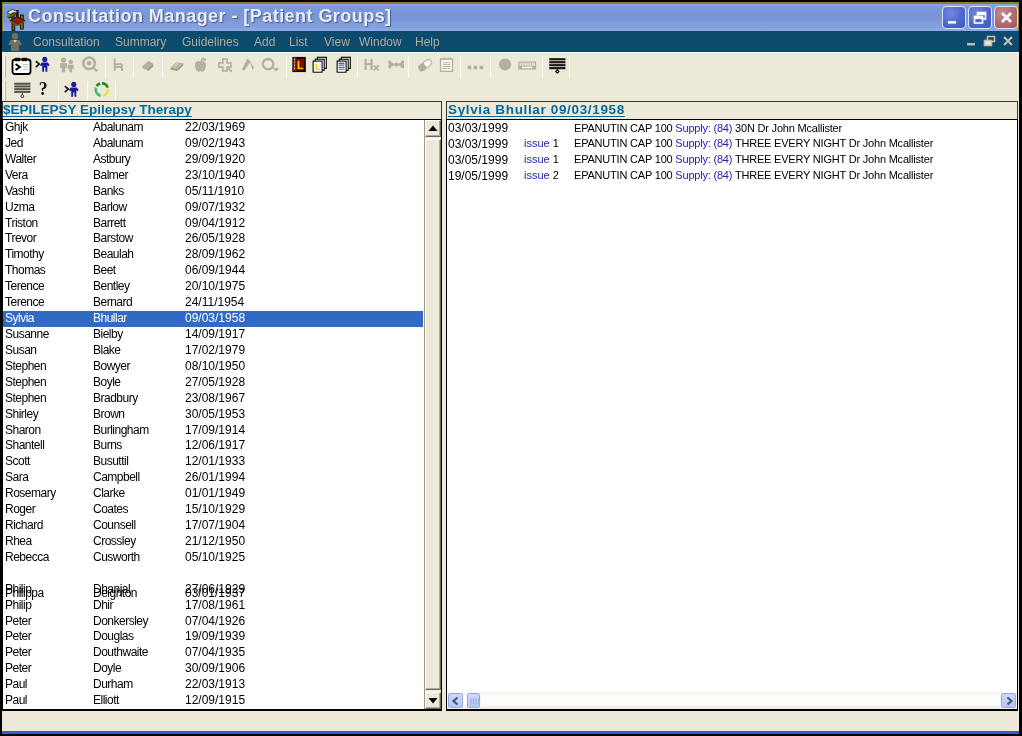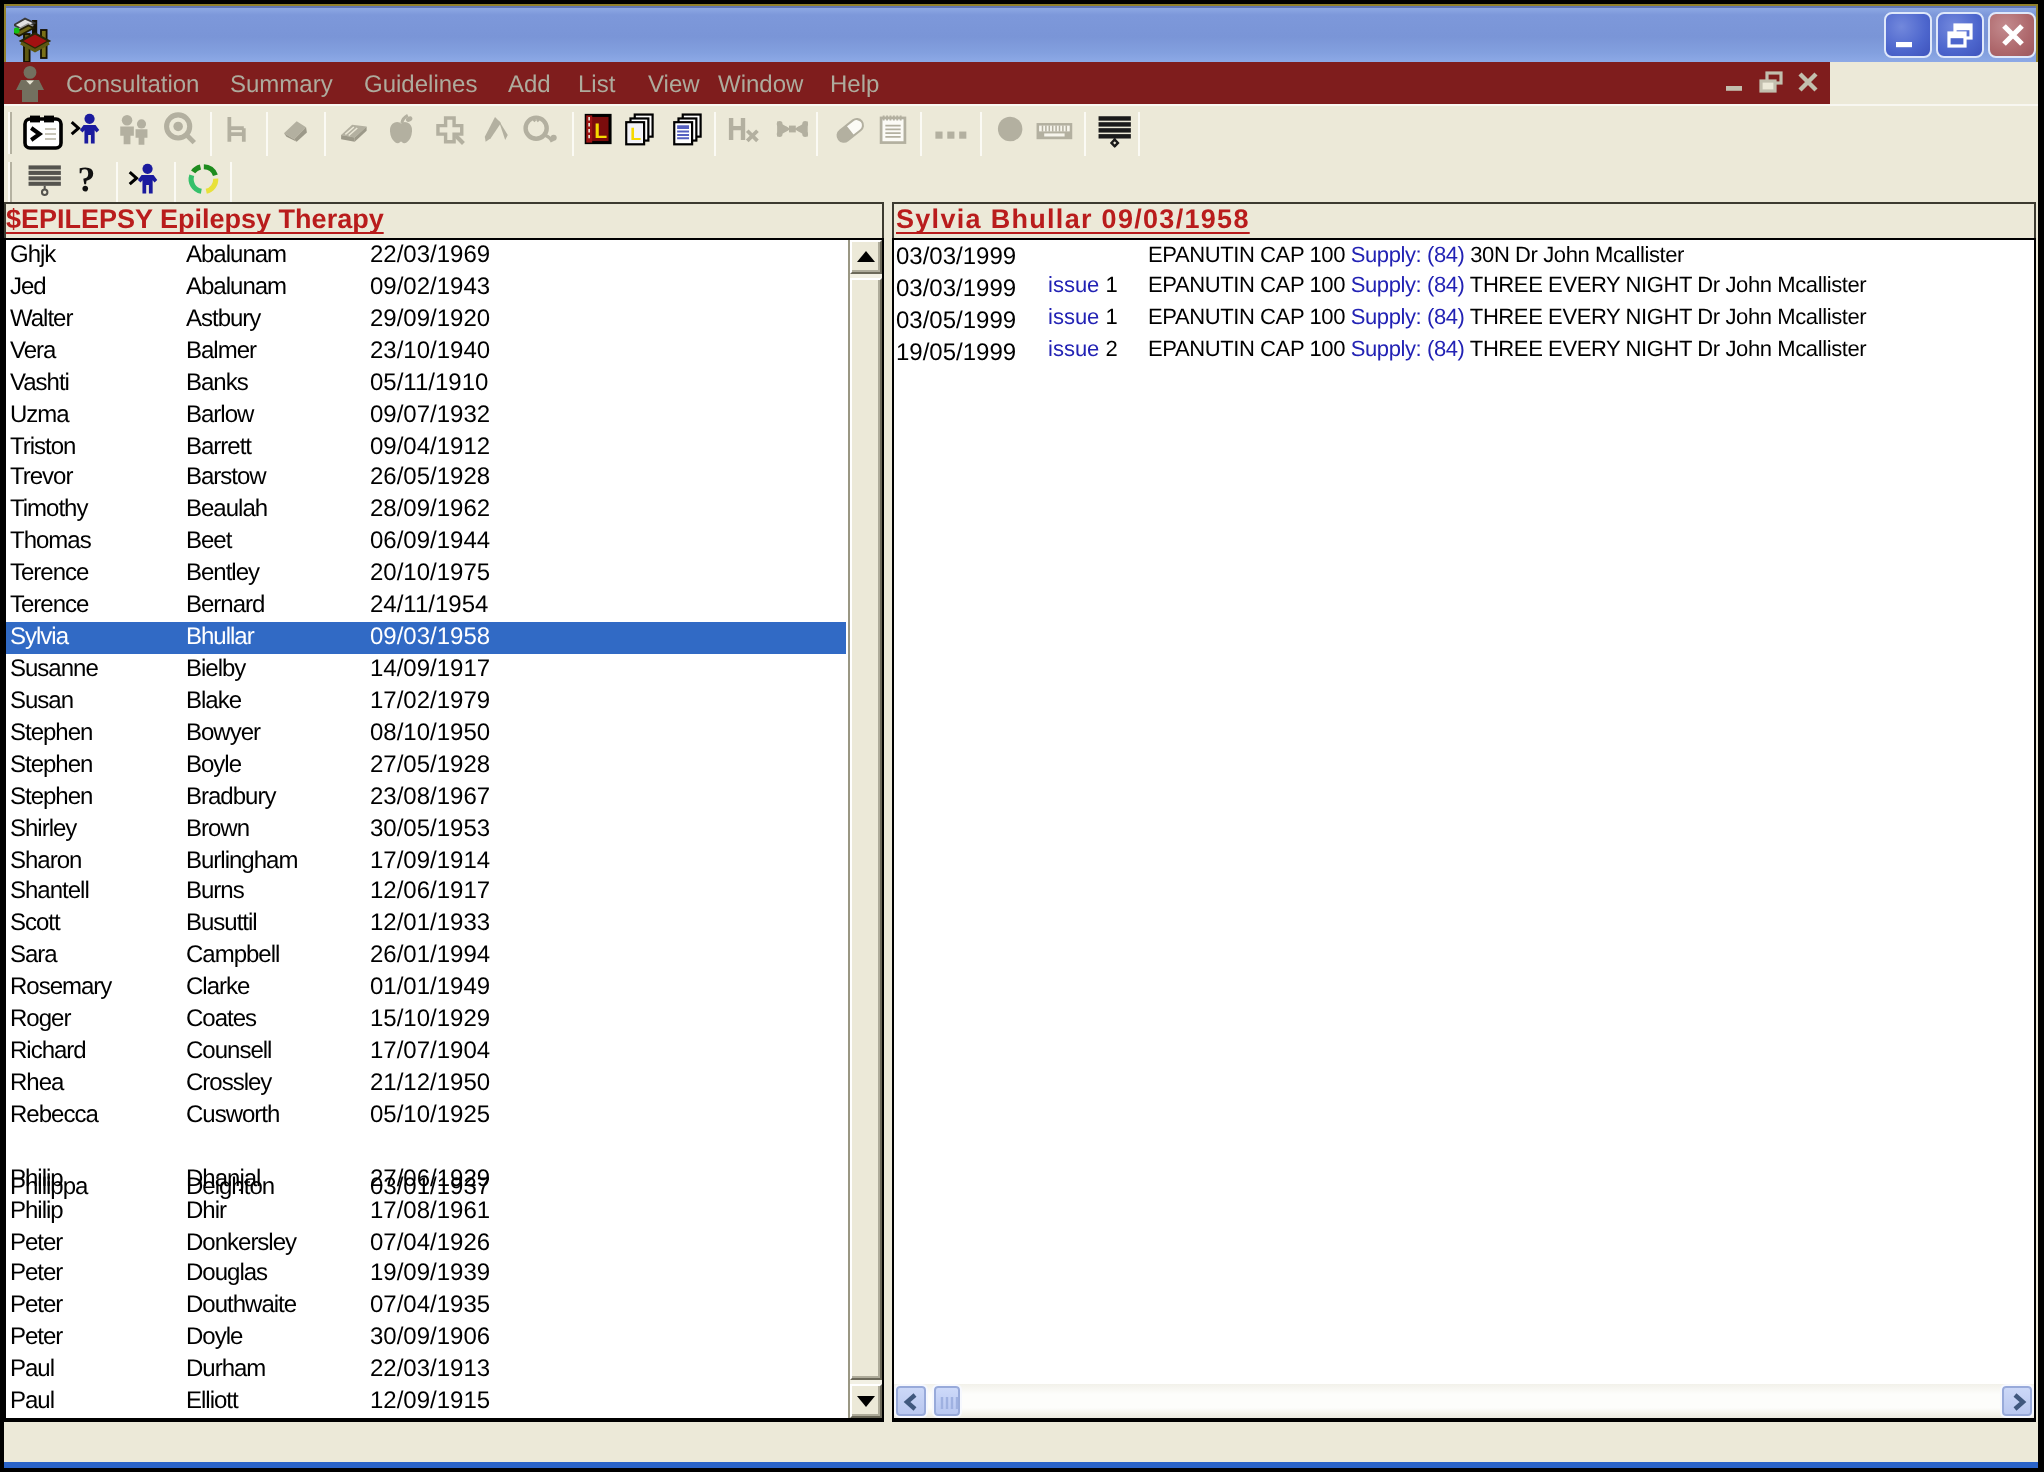--- a/index.html
+++ b/index.html
@@ -14,40 +14,40 @@
 #title-ico { position:absolute; left:4px; top:2px; }
 #title-txt { position:absolute; left:25px; top:3px; font-size:18px; font-weight:bold;
   color:#e6ecf8; letter-spacing:0.45px; text-shadow:1px 1px 1px rgba(10,20,60,0.45); }
 .wbtn { position:absolute; top:3px; width:24px; height:23px; border-radius:4px;
   border:1px solid #dfe8fa; display:flex; align-items:center; justify-content:center; }
 #b-min  { left:939px; background:radial-gradient(circle at 35% 30%,#7288dc 0%,#4d66cd 60%,#3e53bc 100%); }
 #b-max  { left:965px; background:radial-gradient(circle at 35% 30%,#7288dc 0%,#4d66cd 60%,#3e53bc 100%); }
 #b-cls  { left:991px; background:radial-gradient(circle at 35% 30%,#c38b8e 0%,#ae686c 60%,#9c585e 100%); }
 
 
-#menubar { position:absolute; left:0; top:29px; width:913px; height:21px; background:#7f1d1d; }
+#menubar { position:absolute; left:0; top:29px; width:1017px; height:21px; background:#0c4a6e; }
 .mi { position:absolute; top:4px; font-size:12px; color:#aeab9d; }
 #mdi { position:absolute; right:2px; top:2px; }
 
 
 #tb1 { position:absolute; left:0; top:50px; width:1017px; height:27px; background:#ece9d8;
   border-top:1px solid #f8f7f1; }
 #tb2 { position:absolute; left:0; top:77px; width:1017px; height:24px; background:#ece9d8; }
 .tbi { position:absolute; }
 .tbi svg { transform:scale(0.85); transform-origin:0 0; }
 .noscale svg { transform:none !important; }
 .tsep { position:absolute; width:1px; background:#c6c3b2; border-right:1px solid #fbfaf4; }
 .grip { position:absolute; left:2px; width:2px; border-left:1px solid #fbfaf4; border-right:1px solid #b5b2a1; }
 
 
 .pbox { position:absolute; top:99px; height:609px; border:1px solid #3c3a30; background:#ece9d8; }
 #lbox { left:0px; width:440px; }
 #rbox { left:444px; width:572px; }
 .phead { position:absolute; top:100px; height:16px; font-size:13.5px; font-weight:bold;
-  color:#b91c1c; text-decoration:underline; text-decoration-skip-ink:none; text-decoration-thickness:1px; text-underline-offset:2px; white-space:nowrap; z-index:3; }
+  color:#0369a1; text-decoration:underline; text-decoration-skip-ink:none; text-decoration-thickness:1px; text-underline-offset:2px; white-space:nowrap; z-index:3; }
 
 
 #llist { position:absolute; left:0px; top:117px; width:440px; height:592px;
   background:#fff; border:1px solid #000; border-bottom-width:2px; }
 .lrow { position:absolute; left:0px; width:420px; height:15.9px; font-size:12px; color:#000; white-space:nowrap; }
 .lrow .c1 { position:absolute; left:2px; top:0px; letter-spacing:-0.5px; }
 .lrow .c2 { position:absolute; left:90px; top:0px; letter-spacing:-0.5px; }
 .lrow .c3 { position:absolute; left:182px; top:0px; }
 .lrow.sel { background:#316ac5; color:#fff; }
 
@@ -91,20 +91,21 @@
             <rect x="13.5" y="6" width="2.8" height="14" fill="#7a7018" stroke="#141002" stroke-width="0.9"></rect>
             <rect x="9" y="1" width="2.6" height="10" fill="#171204"></rect>
             <path d="M3.5 11.5 l7 -3.8 l7 3.8 l-7 3.8 z" fill="#a31111" stroke="#2a2606" stroke-width="1.1"></path>
             <path d="M3.5 12.5 l7 3.8 l7 -3.8" fill="none" stroke="#5e5812" stroke-width="1.6"></path>
             <path d="M0 3.5 l5.5 -3.2 l4.8 2.2 l-5.8 3.4 z" fill="#e2e2e2" stroke="#3a3a3a" stroke-width="0.9"></path>
             <path d="M1.5 5.5 l5.5 -3 l3 1.4 l-5.6 3.2 z" fill="#9a9a9a"></path>
             <path d="M0 7.5 l7.2 -3.8 l2.6 1.3 l-7.3 4 z" fill="#6e6616" stroke="#201c04" stroke-width="0.9"></path>
             <circle cx="1.3" cy="6.3" r="1.5" fill="#14c014"></circle>
           </g>
         </svg></div>
+    <div id="title-txt">Consultation Manager - [Patient Groups]</div>
     <div class="wbtn" id="b-min">
         <svg width="14" height="12" viewBox="0 0 14 12" style="">
           <rect x="1" y="9" width="8" height="2.6" fill="#fff"></rect>
         </svg>
       </div>
     <div class="wbtn" id="b-max">
         <svg width="14" height="13" viewBox="0 0 14 13" style="">
           <rect x="4.5" y="1.5" width="8" height="6.5" fill="none" stroke="#fff" stroke-width="1.6"></rect>
           <rect x="4.5" y="1.5" width="8" height="2.6" fill="#fff"></rect>
           <rect x="1.5" y="5.5" width="8" height="6.5" fill="#4d66cd" stroke="#fff" stroke-width="1.6"></rect>

